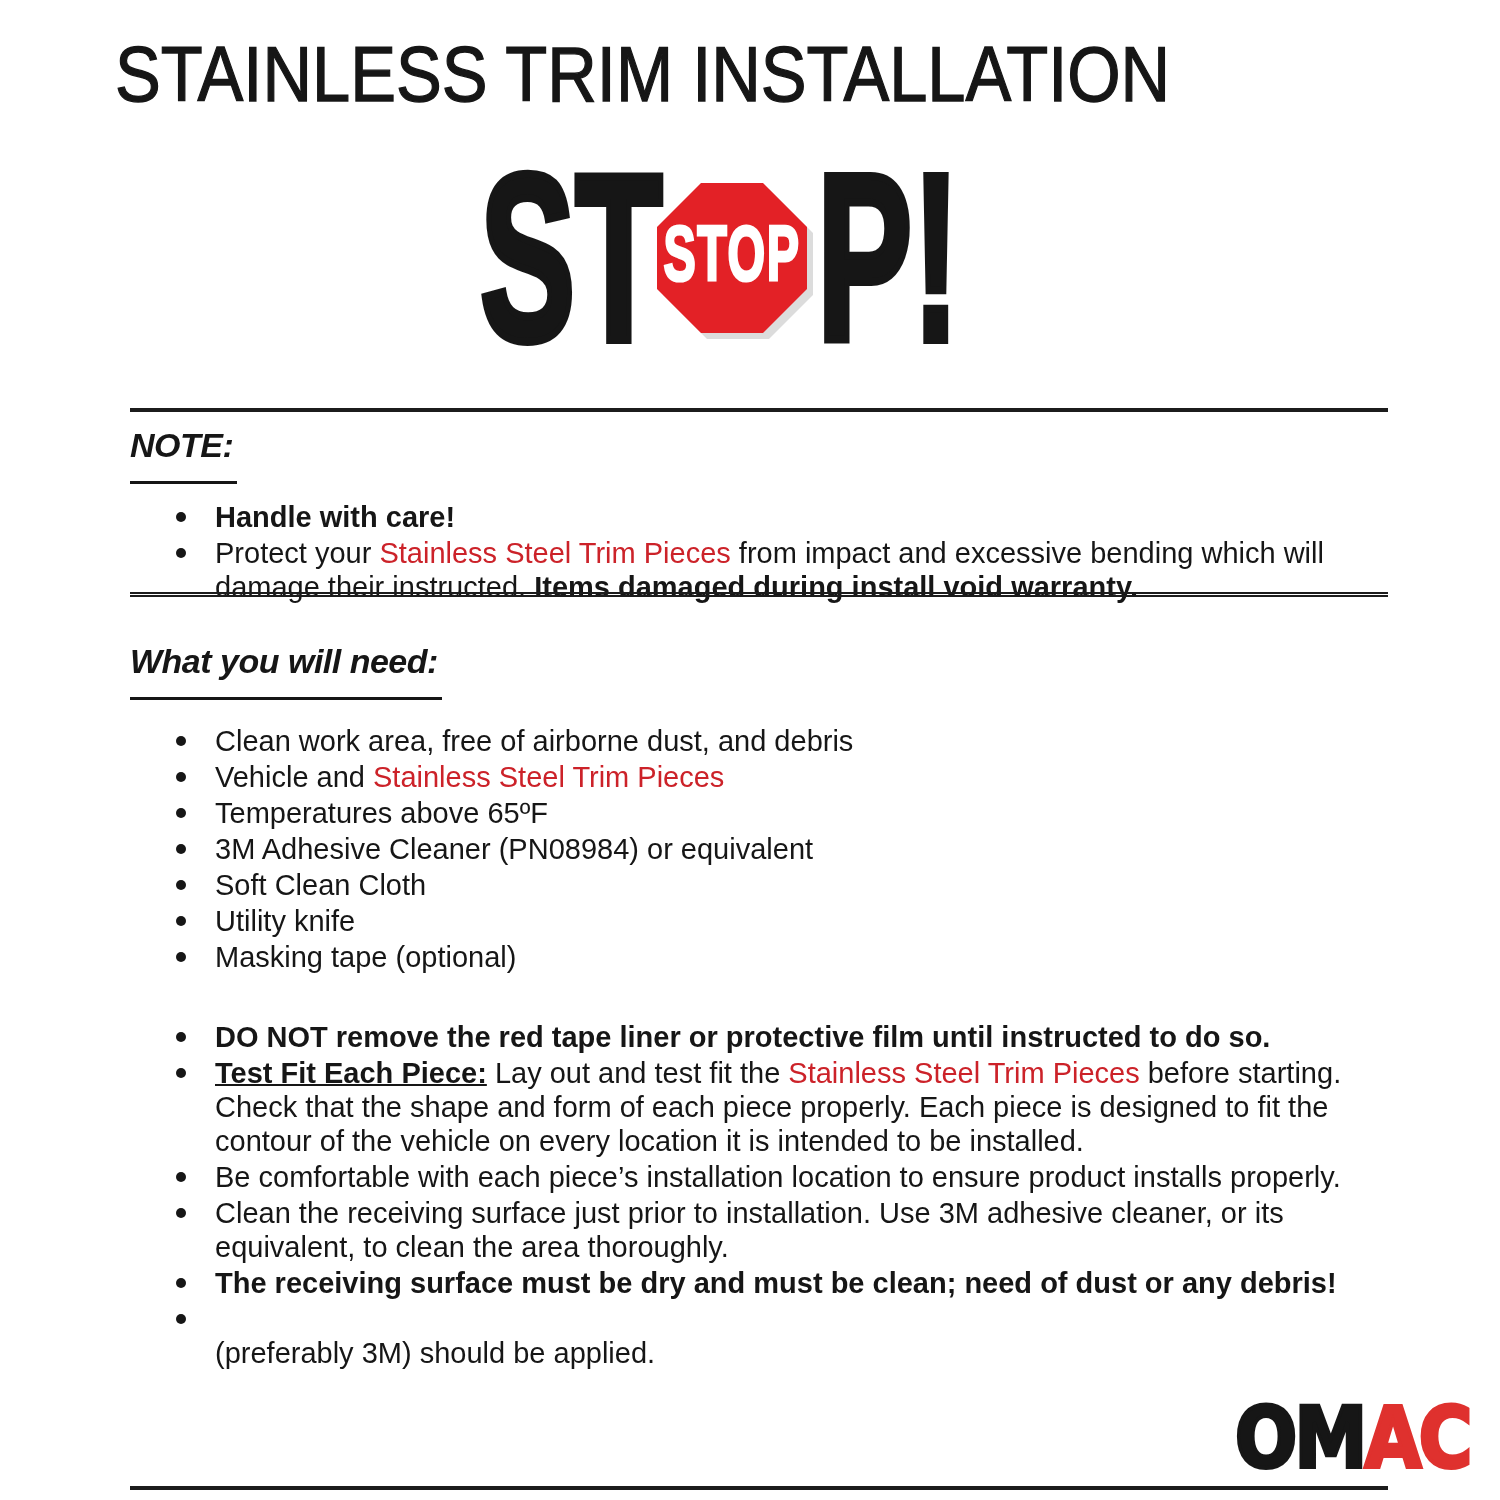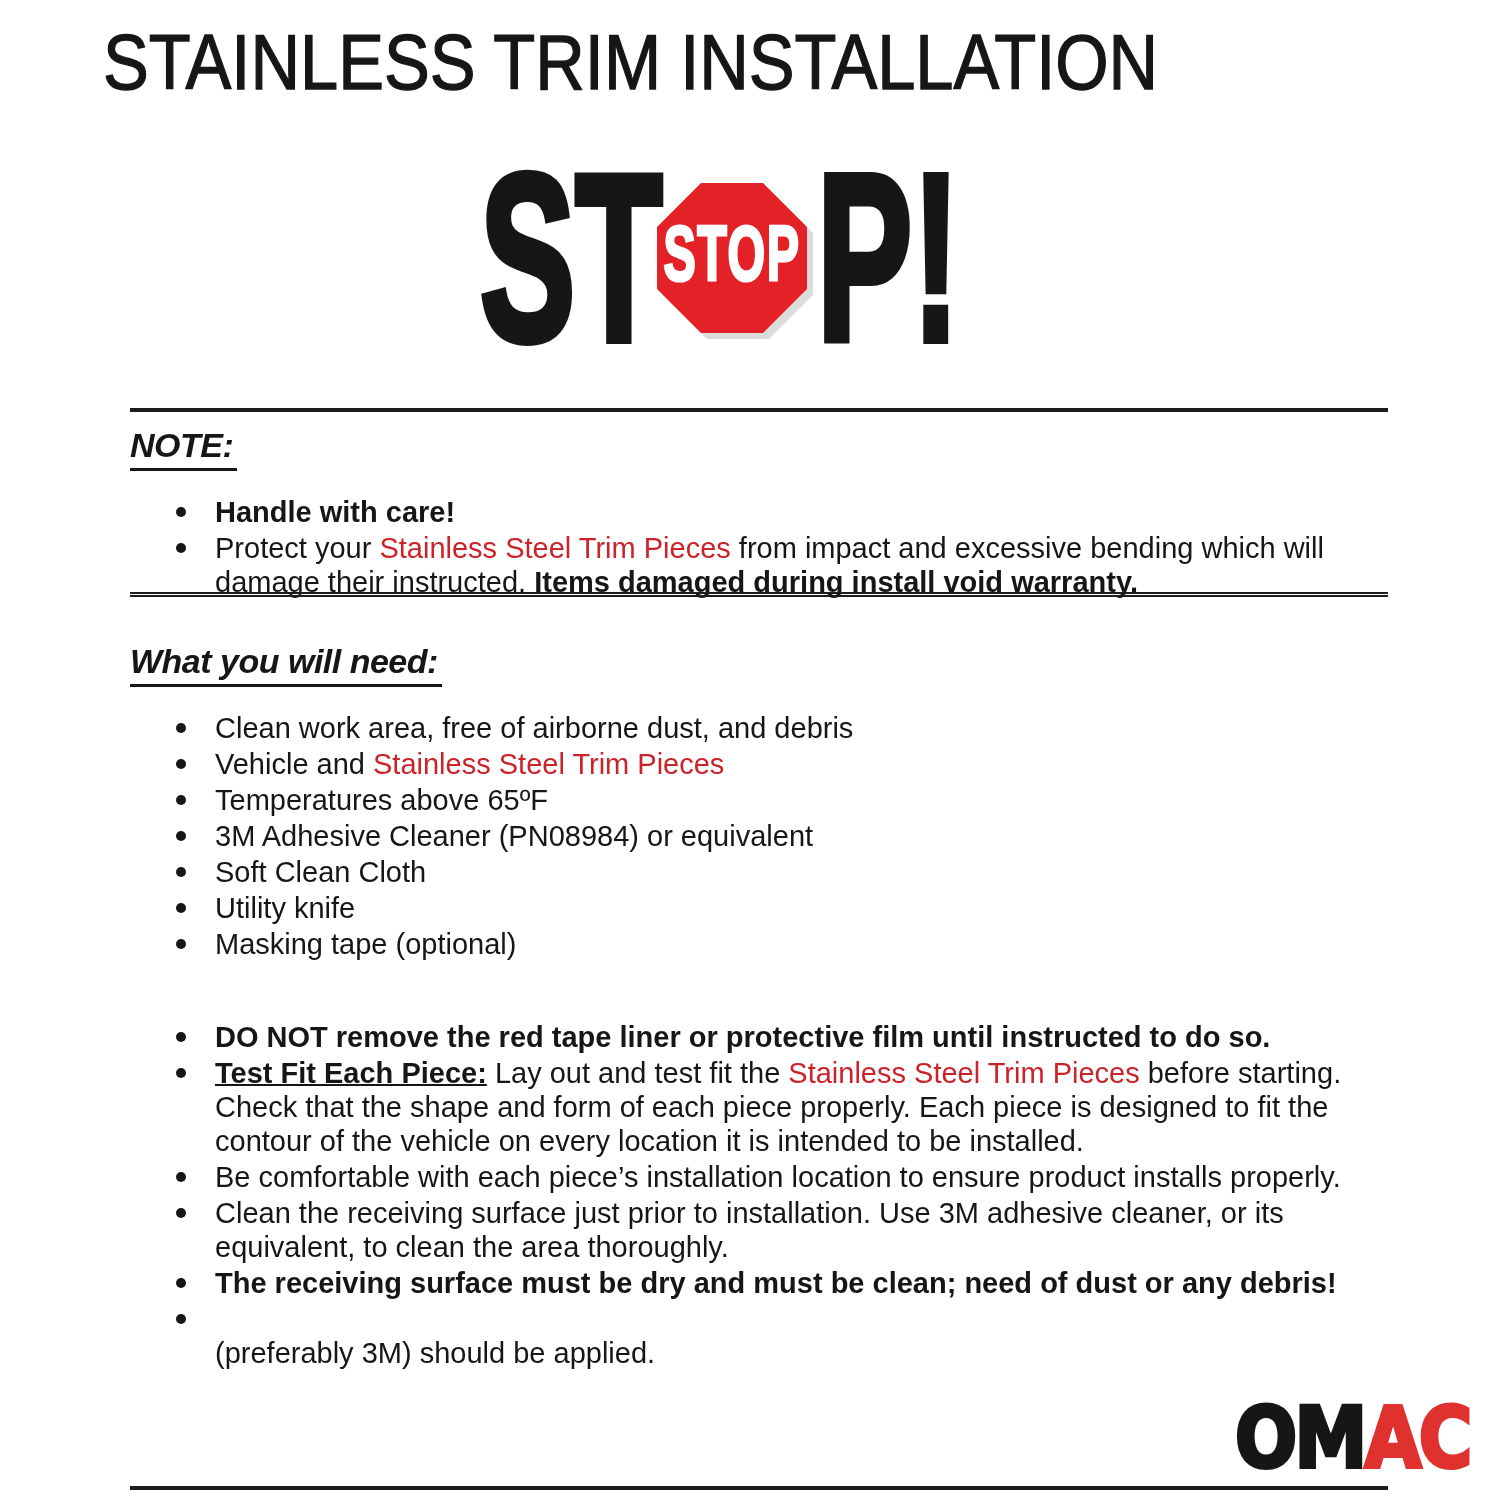--- a/index.html
+++ b/index.html
@@ -9,21 +9,21 @@
     --logo-red:#df312e;
     --rule:#1c1c1c;
   }
   *{box-sizing:border-box;}
   html,body{margin:0;padding:0;}
   body{
     width:1500px;height:1500px;position:relative;background:#ffffff;
     font-family:"Liberation Sans",sans-serif;color:var(--ink);overflow:hidden;
   }
   
-  .title{position:absolute;top:16px;left:0;width:1254px;text-align:center;margin:4px;font-weight:normal;}
+  .title{position:absolute;top:16px;left:0;width:1254px;text-align:center;margin:16px;font-weight:normal;}
   .title-inner{
     display:inline-block;font-size:78px;line-height:84px;white-space:nowrap;
     transform:scaleX(0.88);transform-origin:center;
     -webkit-text-stroke:1.3px var(--ink);
   }
   
   .stop{position:absolute;top:168px;left:472px;width:520px;height:190px;}
   .stop svg{display:block;width:520px;height:190px;}
   .big-letters{
     font-family:"Liberation Sans",sans-serif;font-weight:bold;font-size:238px;
@@ -41,24 +41,24 @@
   .rule-mid{top:592px;height:0;background:none;border-top:5px double var(--rule);}
   .rule-bottom{top:1486px;}
   
   .sec{position:absolute;left:130px;width:1295px;}
   .sec-note{top:426px;}
   .sec-need{top:642px;}
   .sec-pre{top:998px;}
   .heading{
     display:inline-block;margin:0;font-style:italic;font-weight:bold;
     font-size:34px;line-height:38px;letter-spacing:-0.5px;
-    border-bottom:3px solid var(--ink);padding-bottom:4px;padding-right:4px;
+    border-bottom:3px solid var(--ink);padding-bottom:17px;padding-right:4px;
   }
   .list{list-style:none;margin:0;padding:0;font-size:29px;line-height:34px;}
-  .sec-note .list{margin-top:24px;}
+  .sec-note .list{margin-top:16px;}
   .sec-need .list{margin-top:24px;}
   .sec-pre  .list{margin-top:22px;}
   .li{position:relative;padding-left:85px;margin-bottom:2px;}
   .li.indent1{padding-left:168px;}
   .marker.dot{position:absolute;left:46px;top:12px;width:10px;height:10px;border-radius:50%;background:var(--ink);}
   .marker.circle{position:absolute;left:134px;top:11px;width:12px;height:12px;border-radius:50%;border:2px solid var(--ink);background:transparent;}
   .run.b{font-weight:bold;}
   .run.u{text-decoration:underline;text-decoration-thickness:2px;}
   .run.red{color:var(--red-text);}
   

